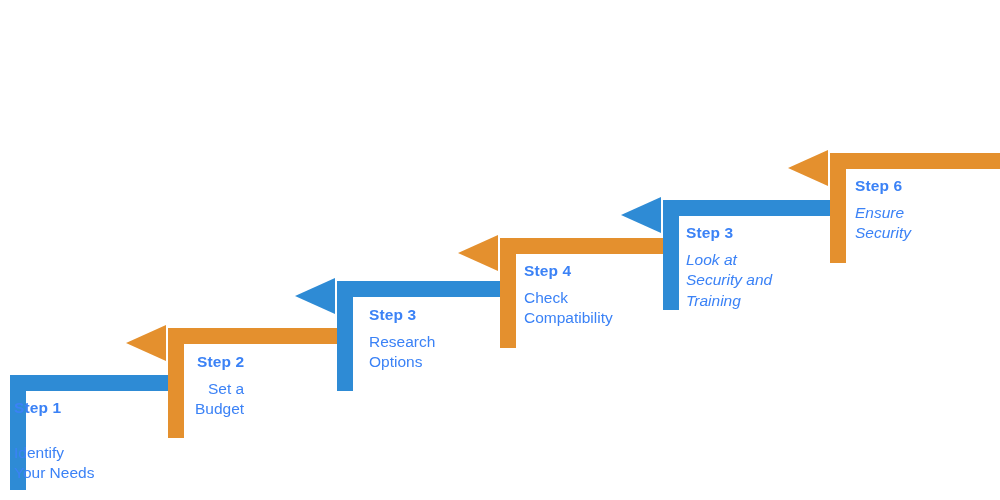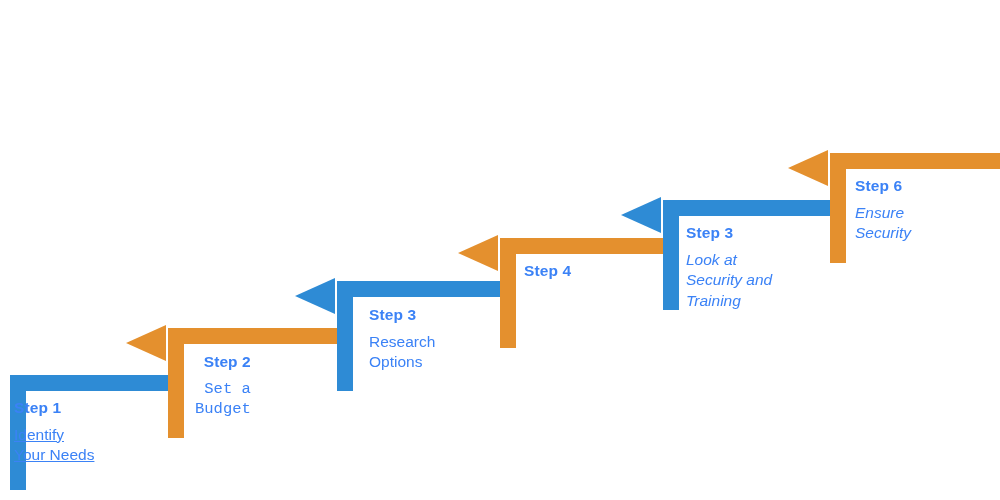--- a/index.html
+++ b/index.html
@@ -74,21 +74,21 @@
         <polygon points="661,197 661,233 621,215" fill="#2e8bd5"></polygon>
       </g>
       <g>
         <rect x="830" y="153" width="170" height="16" fill="#e4902e"></rect>
         <rect x="830" y="153" width="16" height="110" fill="#e4902e"></rect>
         <polygon points="828,150 828,186 788,168" fill="#e4902e"></polygon>
       </g>
     </svg>
 
   <div id="labels">
-      <div class="step-label" style="left: 14px; top: 400px;"><div class="step-title">Step 1</div><div class="step-body" style="margin-top: 9px; text-decoration: underline;"><div>Identify</div><div>Your Needs</div></div></div>
-      <div class="step-label" style="left: 195px; top: 354px; text-align: right;"><div class="step-title">Step 2</div><div class="step-body" style="margin-top: 9px; font-family: Liberation Mono, monospace;"><div>Set a</div><div>Budget</div></div></div>
+      <div class="step-label" style="left: 14px; top: 400px;"><div class="step-title">Step 1</div><div class="step-body" style="margin-top: 27px;"><div>Identify</div><div>Your Needs</div></div></div>
+      <div class="step-label" style="left: 195px; top: 354px; text-align: right;"><div class="step-title">Step 2</div><div class="step-body" style="margin-top: 9px;"><div>Set a</div><div>Budget</div></div></div>
       <div class="step-label" style="left: 369px; top: 307px;"><div class="step-title">Step 3</div><div class="step-body" style="margin-top: 9px;"><div>Research</div><div>Options</div></div></div>
-      <div class="step-label" style="left: 524px; top: 263px;"><div class="step-title">Step 4</div></div>
+      <div class="step-label" style="left: 524px; top: 263px;"><div class="step-title">Step 4</div><div class="step-body" style="margin-top: 9px;"><div>Check</div><div>Compatibility</div></div></div>
       <div class="step-label" style="left: 686px; top: 225px;"><div class="step-title">Step 3</div><div class="step-body" style="margin-top: 9px; font-style: italic;"><div>Look at</div><div>Security and</div><div>Training</div></div></div>
       <div class="step-label" style="left: 855px; top: 178px;"><div class="step-title">Step 6</div><div class="step-body" style="margin-top: 9px; font-style: italic;"><div>Ensure</div><div>Security</div></div></div>
     </div>
 
 </div>
 
 </body></html>

